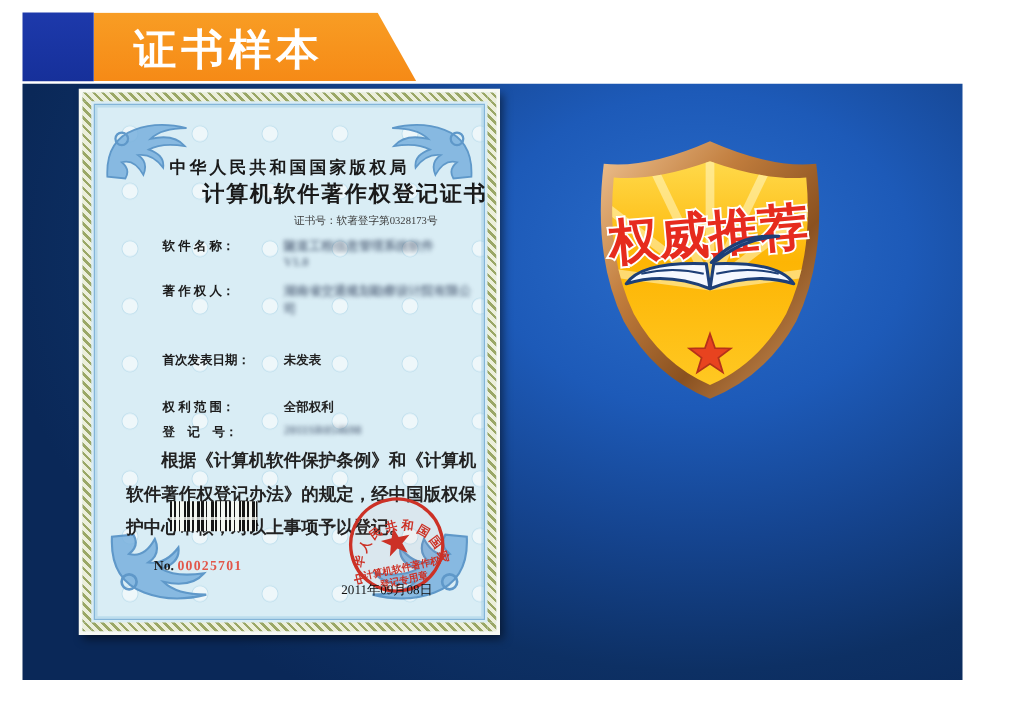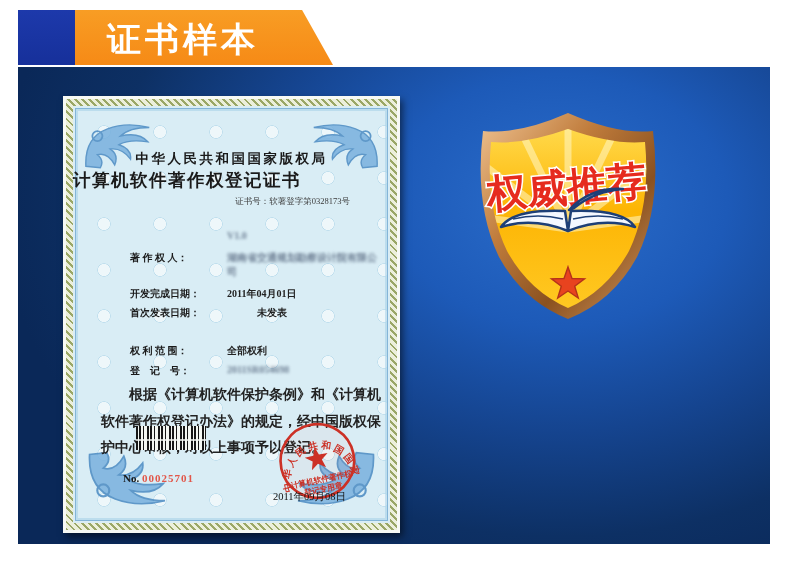--- a/index.html
+++ b/index.html
@@ -14,50 +14,50 @@
                  clip-path:polygon(0 0,88% 0,100% 100%,0 100%);}
   .banner-title{position:absolute;left:32px;top:7px;font-size:34px;font-weight:bold;
                 color:#ffffff;letter-spacing:4px;}
 
   
   .panel{position:absolute;left:18px;top:67px;width:752px;height:477px;
          background:radial-gradient(ellipse 560px 420px at 72% 28%,
                     #2b6dcb 0%,#1d5ab8 30%,#15448f 55%,#0d3064 80%,#0a2858 100%);}
 
   
-  .cert{position:absolute;left:45px;top:29px;width:337px;height:437px;
+  .cert{position:absolute;left:45px;top:4px;width:337px;height:437px;
         background:#f7f9f4;box-shadow:3px 4px 7px rgba(0,0,0,.5);padding:3px;box-sizing:border-box;}
   .cert-band{position:relative;width:100%;height:100%;box-sizing:border-box;
              border:7px solid #c6cd9a;
              border-image:repeating-linear-gradient(45deg,#9aa766 0 2px,#ecefdb 2px 5px) 7;
              background:#d9edf5;}
   .cert-inner{position:absolute;inset:2px;border:1px solid #84b5d8;box-shadow:inset 0 0 0 2px rgba(160,205,230,.5);
               background-color:#d9edf5;
               background-image:radial-gradient(circle 11px at 50% 50%,rgba(255,255,255,.55) 52%,rgba(150,200,224,.45) 58%,transparent 64%);
               background-size:56px 46px;}
   .cert-content{position:absolute;inset:0;z-index:3;
                 font-family:"Liberation Serif","DejaVu Serif",serif;color:#1a1a1a;}
   .cert-corner{position:absolute;z-index:2;opacity:.85;}
   .c-tl{left:10px;top:12px;}
   .c-tr{right:10px;top:12px;transform:scaleX(-1);}
   .c-bl{left:10px;bottom:12px;transform:scaleY(-1);}
   .c-br{right:10px;bottom:12px;transform:scale(-1,-1);}
 
   .cert-authority{position:absolute;top:44px;left:0;width:100%;text-align:center;
                   font-size:13.5px;font-weight:bold;letter-spacing:2.5px;}
-  .cert-title{position:absolute;top:62px;left:0;width:100%;text-align:left;
+  .cert-title{position:absolute;top:62px;left:0;width:100%;text-align:right;
               font-size:17.5px;font-weight:bold;letter-spacing:1.5px;}
   .cert-no{position:absolute;top:90px;right:40px;font-size:8.5px;color:#3a3a3a;}
 
   .f-row{position:absolute;left:57px;right:8px;display:flex;font-size:10px;}
   .f-label{font-weight:bold;min-width:97px;white-space:nowrap;}
   .f-value{font-weight:bold;color:#222;}
   .blurred{filter:blur(1.5px);opacity:.7;color:#40506a;}
   .r1{top:109px;} .r1b{top:124px;left:154px;} .r2{top:145px;} .r3{top:181px;}
-  .r4{top:200px;gap:30px;} .r5{top:219px;} .r6{top:238px;} .r7{top:258px;}
+  .r4{top:200px;} .r5{top:219px;} .r6{top:238px;} .r7{top:258px;}
 
   .cert-statement{position:absolute;top:276px;left:28px;width:286px;
                   font-size:14px;line-height:1.9;font-weight:bold;color:#222;text-indent:2em;}
   .barcode{position:absolute;top:320px;left:63px;width:70px;height:24px;
            background-image:
              repeating-linear-gradient(0deg,transparent 0 9px,rgba(246,249,244,.75) 9px 11px,transparent 11px 24px),
              repeating-linear-gradient(90deg,#161616 0 2px,#f4f7f2 2px 3px,#161616 3px 5px,#f4f7f2 5px 7px,#161616 7px 8px,#f4f7f2 8px 11px);}
   .serial{position:absolute;top:366px;left:50px;font-size:11px;font-weight:bold;}
   .serial .num{color:#e2574a;letter-spacing:1px;}
   .seal{position:absolute;top:312px;left:193px;width:104px;height:92px;transform:rotate(-12deg);}
@@ -102,30 +102,30 @@
         <svg class="cert-corner c-br" width="92" height="60" viewBox="0 0 100 70">
           <path d="M4,66 Q2,26 34,14 Q60,4 92,12 Q64,12 52,24 Q78,18 90,32 Q64,28 50,36 Q68,42 66,56 Q54,40 38,42 Q50,50 44,64 Q34,46 20,50 Q30,58 24,68 Z" fill="#79b1de" stroke="#4a8ac2" stroke-width="2"></path>
           <circle cx="20" cy="24" r="7" fill="none" stroke="#4a8ac2" stroke-width="2.5"></circle>
         </svg>
 
         <div class="cert-content">
           <div class="cert-authority">中华人民共和国国家版权局</div>
           <div class="cert-title">计算机软件著作权登记证书</div>
           <div class="cert-no"><span>证书号：</span><span>软著登字第0328173号</span></div>
 
+          <div class="f-row r1">
+            <span class="f-label">软 件 名 称：</span>
+            <span class="f-value blurred">隧道工程信息管理系统软件</span>
+          </div>
           <div class="f-row r1b">
             <span class="f-value blurred">V1.0</span>
           </div>
           <div class="f-row r2">
             <span class="f-label">著 作 权 人：</span>
             <span class="f-value blurred">湖南省交通规划勘察设计院有限公司</span>
-          </div>
-          <div class="f-row r3">
-            <span class="f-label">开发完成日期：</span>
-            <span class="f-value">2011年04月01日</span>
           </div>
           <div class="f-row r4">
             <span class="f-label">首次发表日期：</span>
             <span class="f-value">未发表</span>
           </div>
           <div class="f-row r7">
             <span class="f-label">登　记　号：</span>
             <span class="f-value blurred">2011SR054698</span>
           </div>
           <div class="f-row r6">

